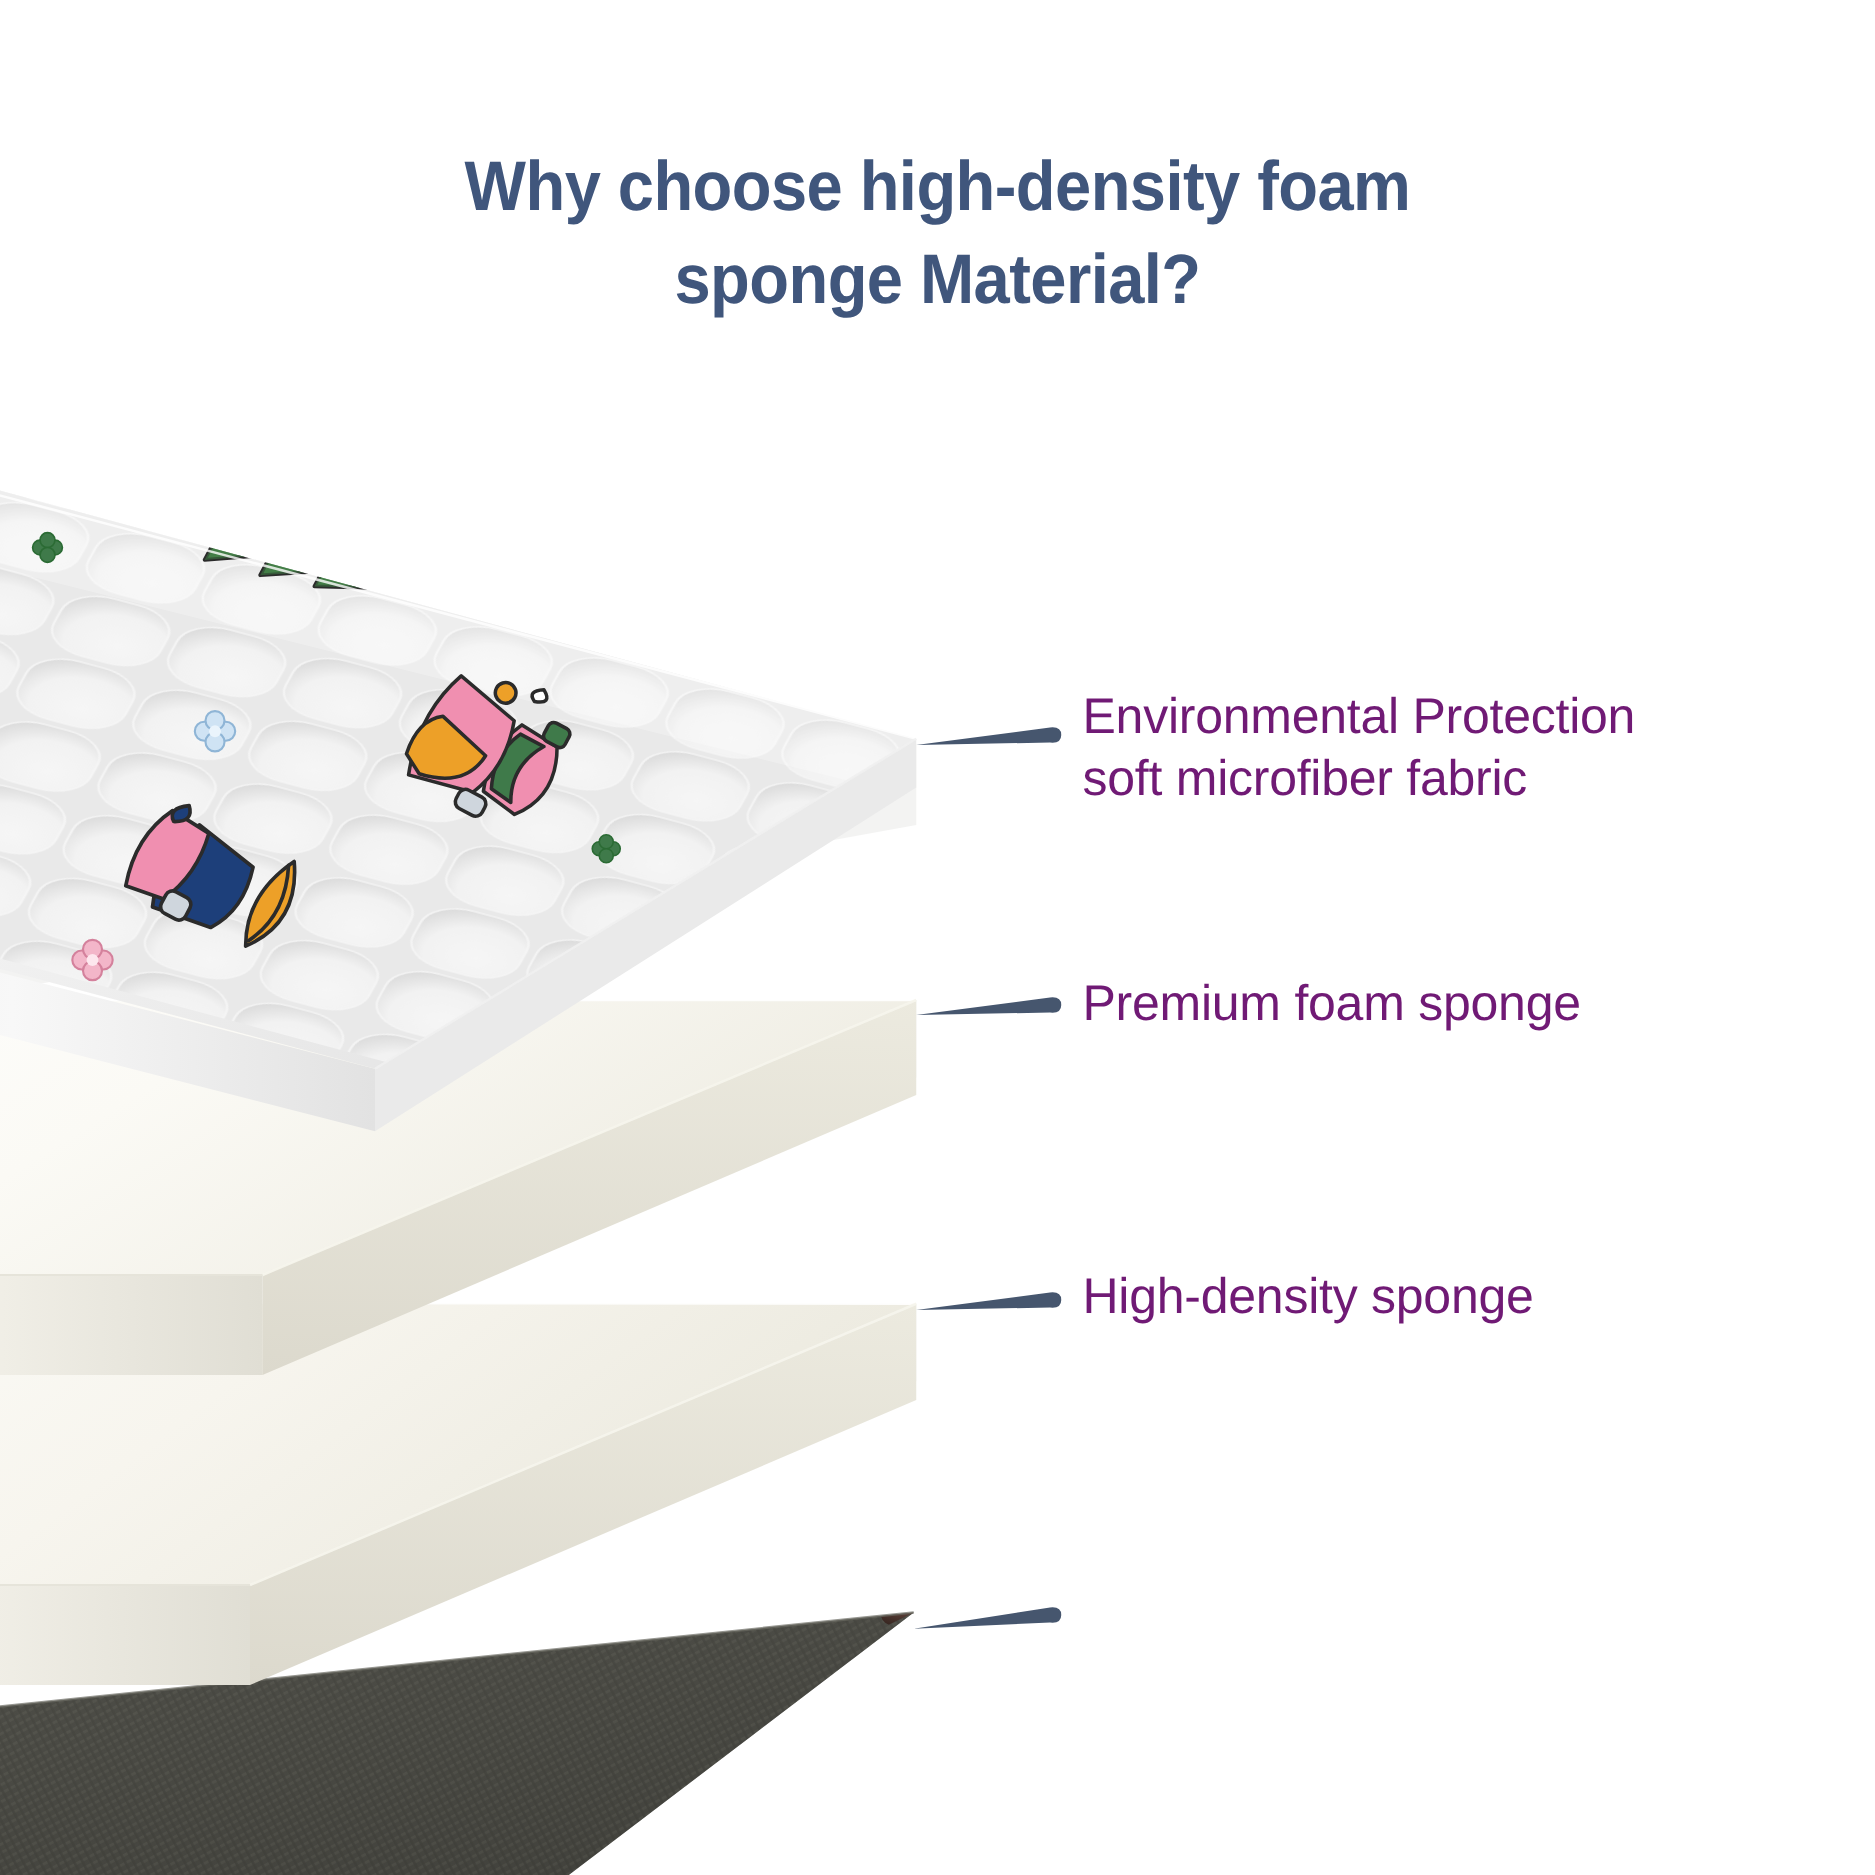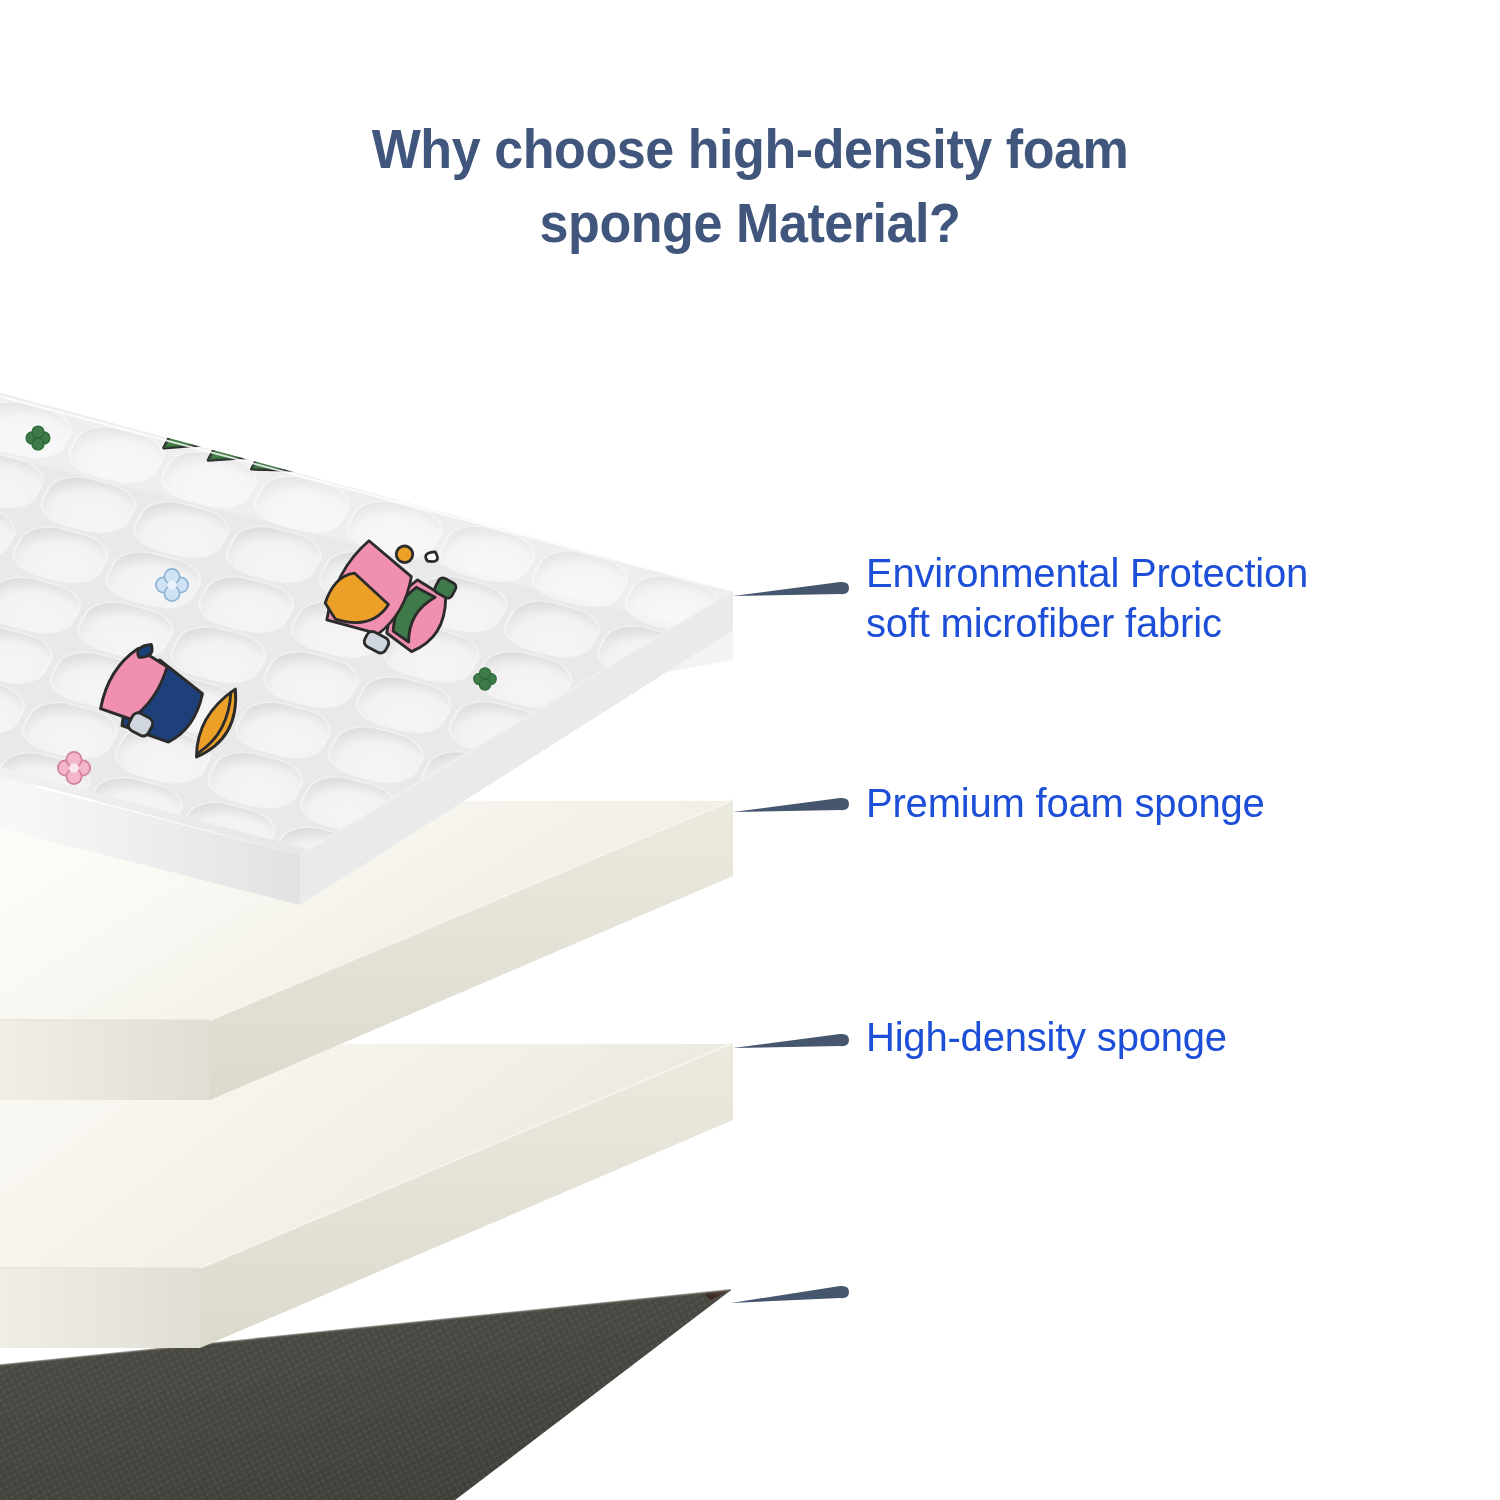--- a/index.html
+++ b/index.html
@@ -19,21 +19,21 @@
     font-family:"Liberation Sans Narrow","Liberation Sans","DejaVu Sans",sans-serif;
     transform:scaleX(0.93);transform-origin:50% 50%;
     white-space:pre-line;
   }
 
   
   #art{position:absolute;left:0;top:0;width:1500px;height:1500px;}
 
   
   .label{
-    position:absolute;color:#1d4ed8;
+    position:absolute;color:#701a75;
     font-size:40px;line-height:50px;
     font-family:"Liberation Sans","DejaVu Sans",sans-serif;
     white-space:pre-line;letter-spacing:-0.2px;
   }
   .lb1{left:866px;top:548px;}
   .lb2{left:866px;top:778px;}
   .lb3{left:866px;top:1012px;}
   .lb4{left:866px;top:1243px;}
 </style>
 </head>

